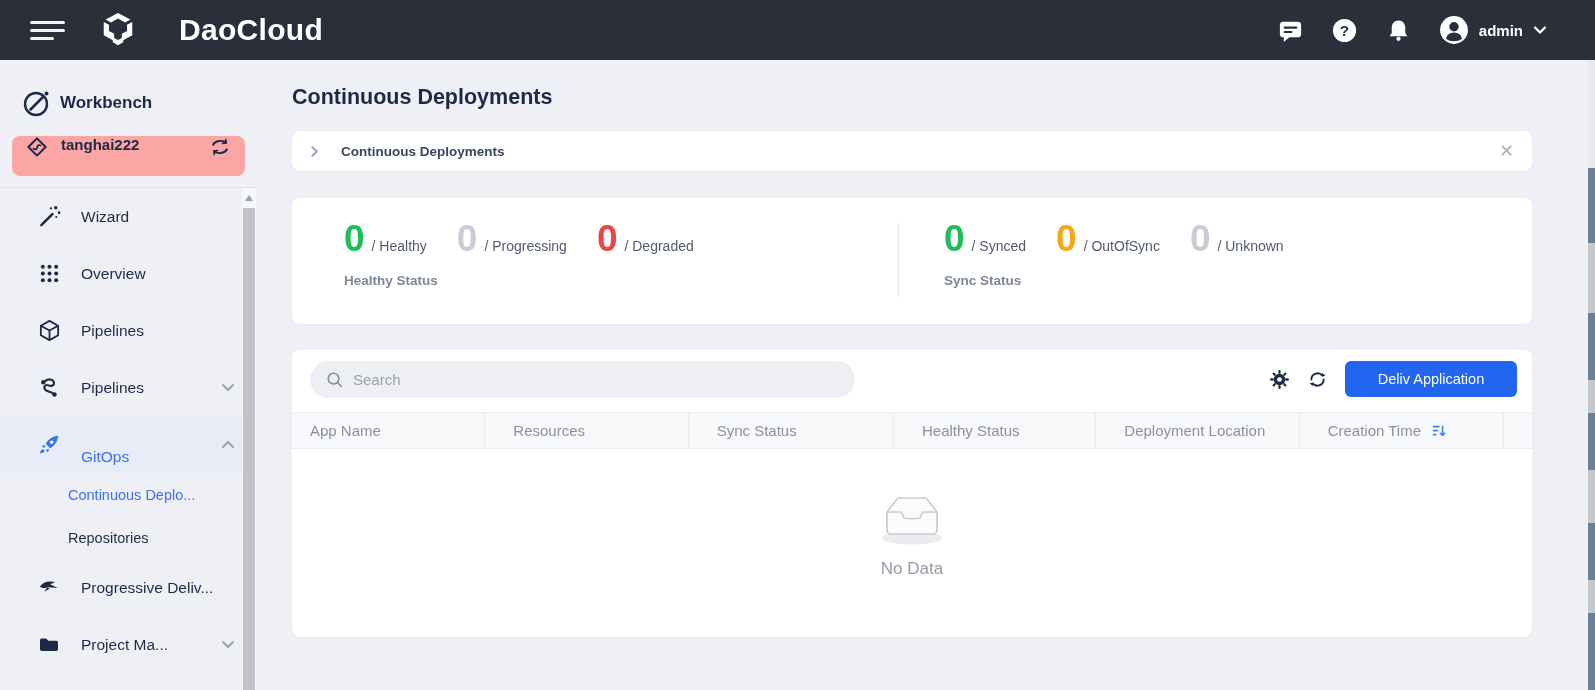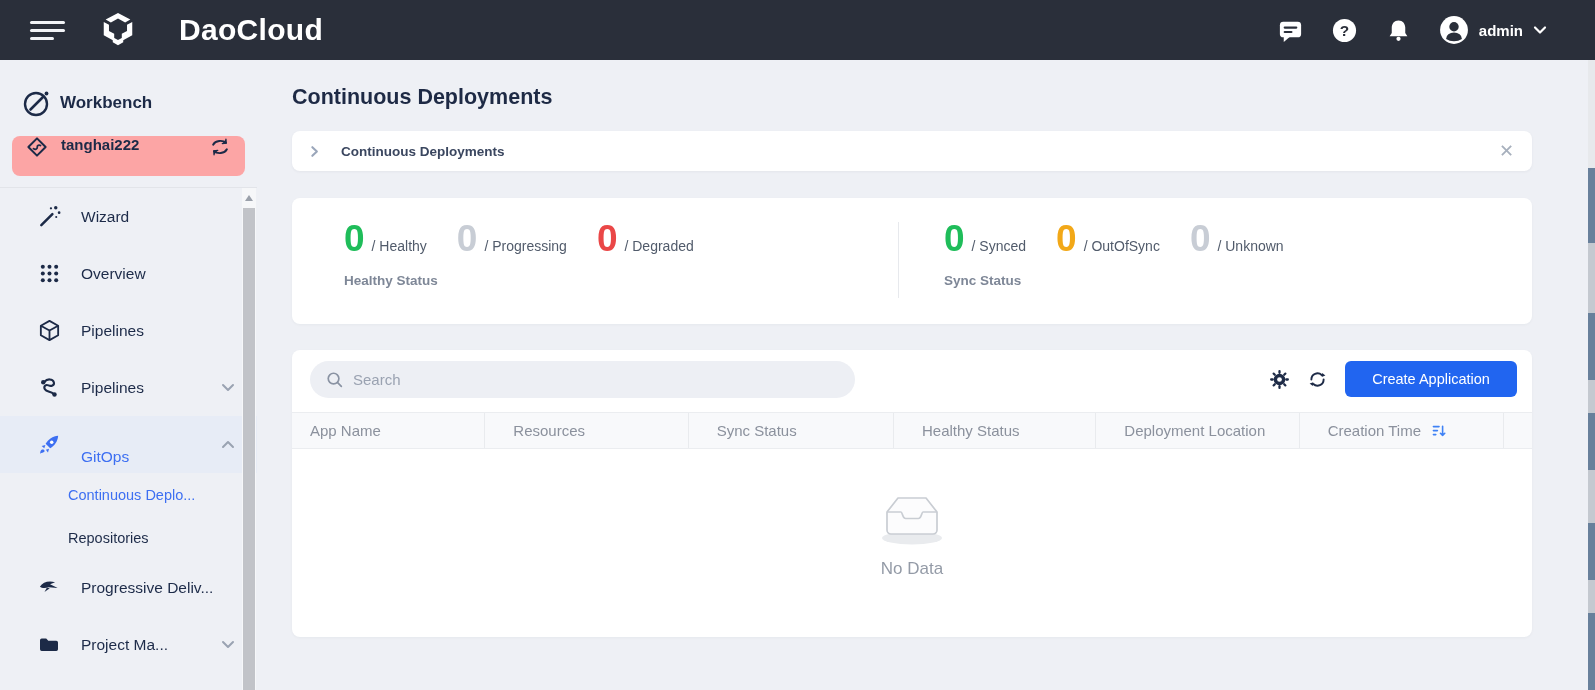--- a/index.html
+++ b/index.html
@@ -380,21 +380,21 @@
         </svg>
       </span>
       <span class="icon-btn">
         <svg width="21" height="21" viewBox="0 0 24 24" fill="none" stroke="#1e2b47" stroke-width="2.2" stroke-linecap="round">
           <path d="M19 12 a7 7 0 0 1 -11.8 5.1"></path>
           <path d="M5 12 a7 7 0 0 1 11.8 -5.1"></path>
           <path d="M17.4 4.6 L16.8 9 L21 7.5 Z" fill="#1e2b47" stroke="none"></path>
           <path d="M6.6 19.4 L7.2 15 L3 16.5 Z" fill="#1e2b47" stroke="none"></path>
         </svg>
       </span>
-      <button class="create-btn">Create Application</button>
+      <button class="create-btn">Deliv Application</button>
     </div>
 
     <div class="thead">
       <div class="th w1">App Name</div>
       <div class="th w2">Resources</div>
       <div class="th w3">Sync Status</div>
       <div class="th w4">Healthy Status</div>
       <div class="th w5">Deployment Location</div>
       <div class="th w6">
         <span>Creation Time</span>

